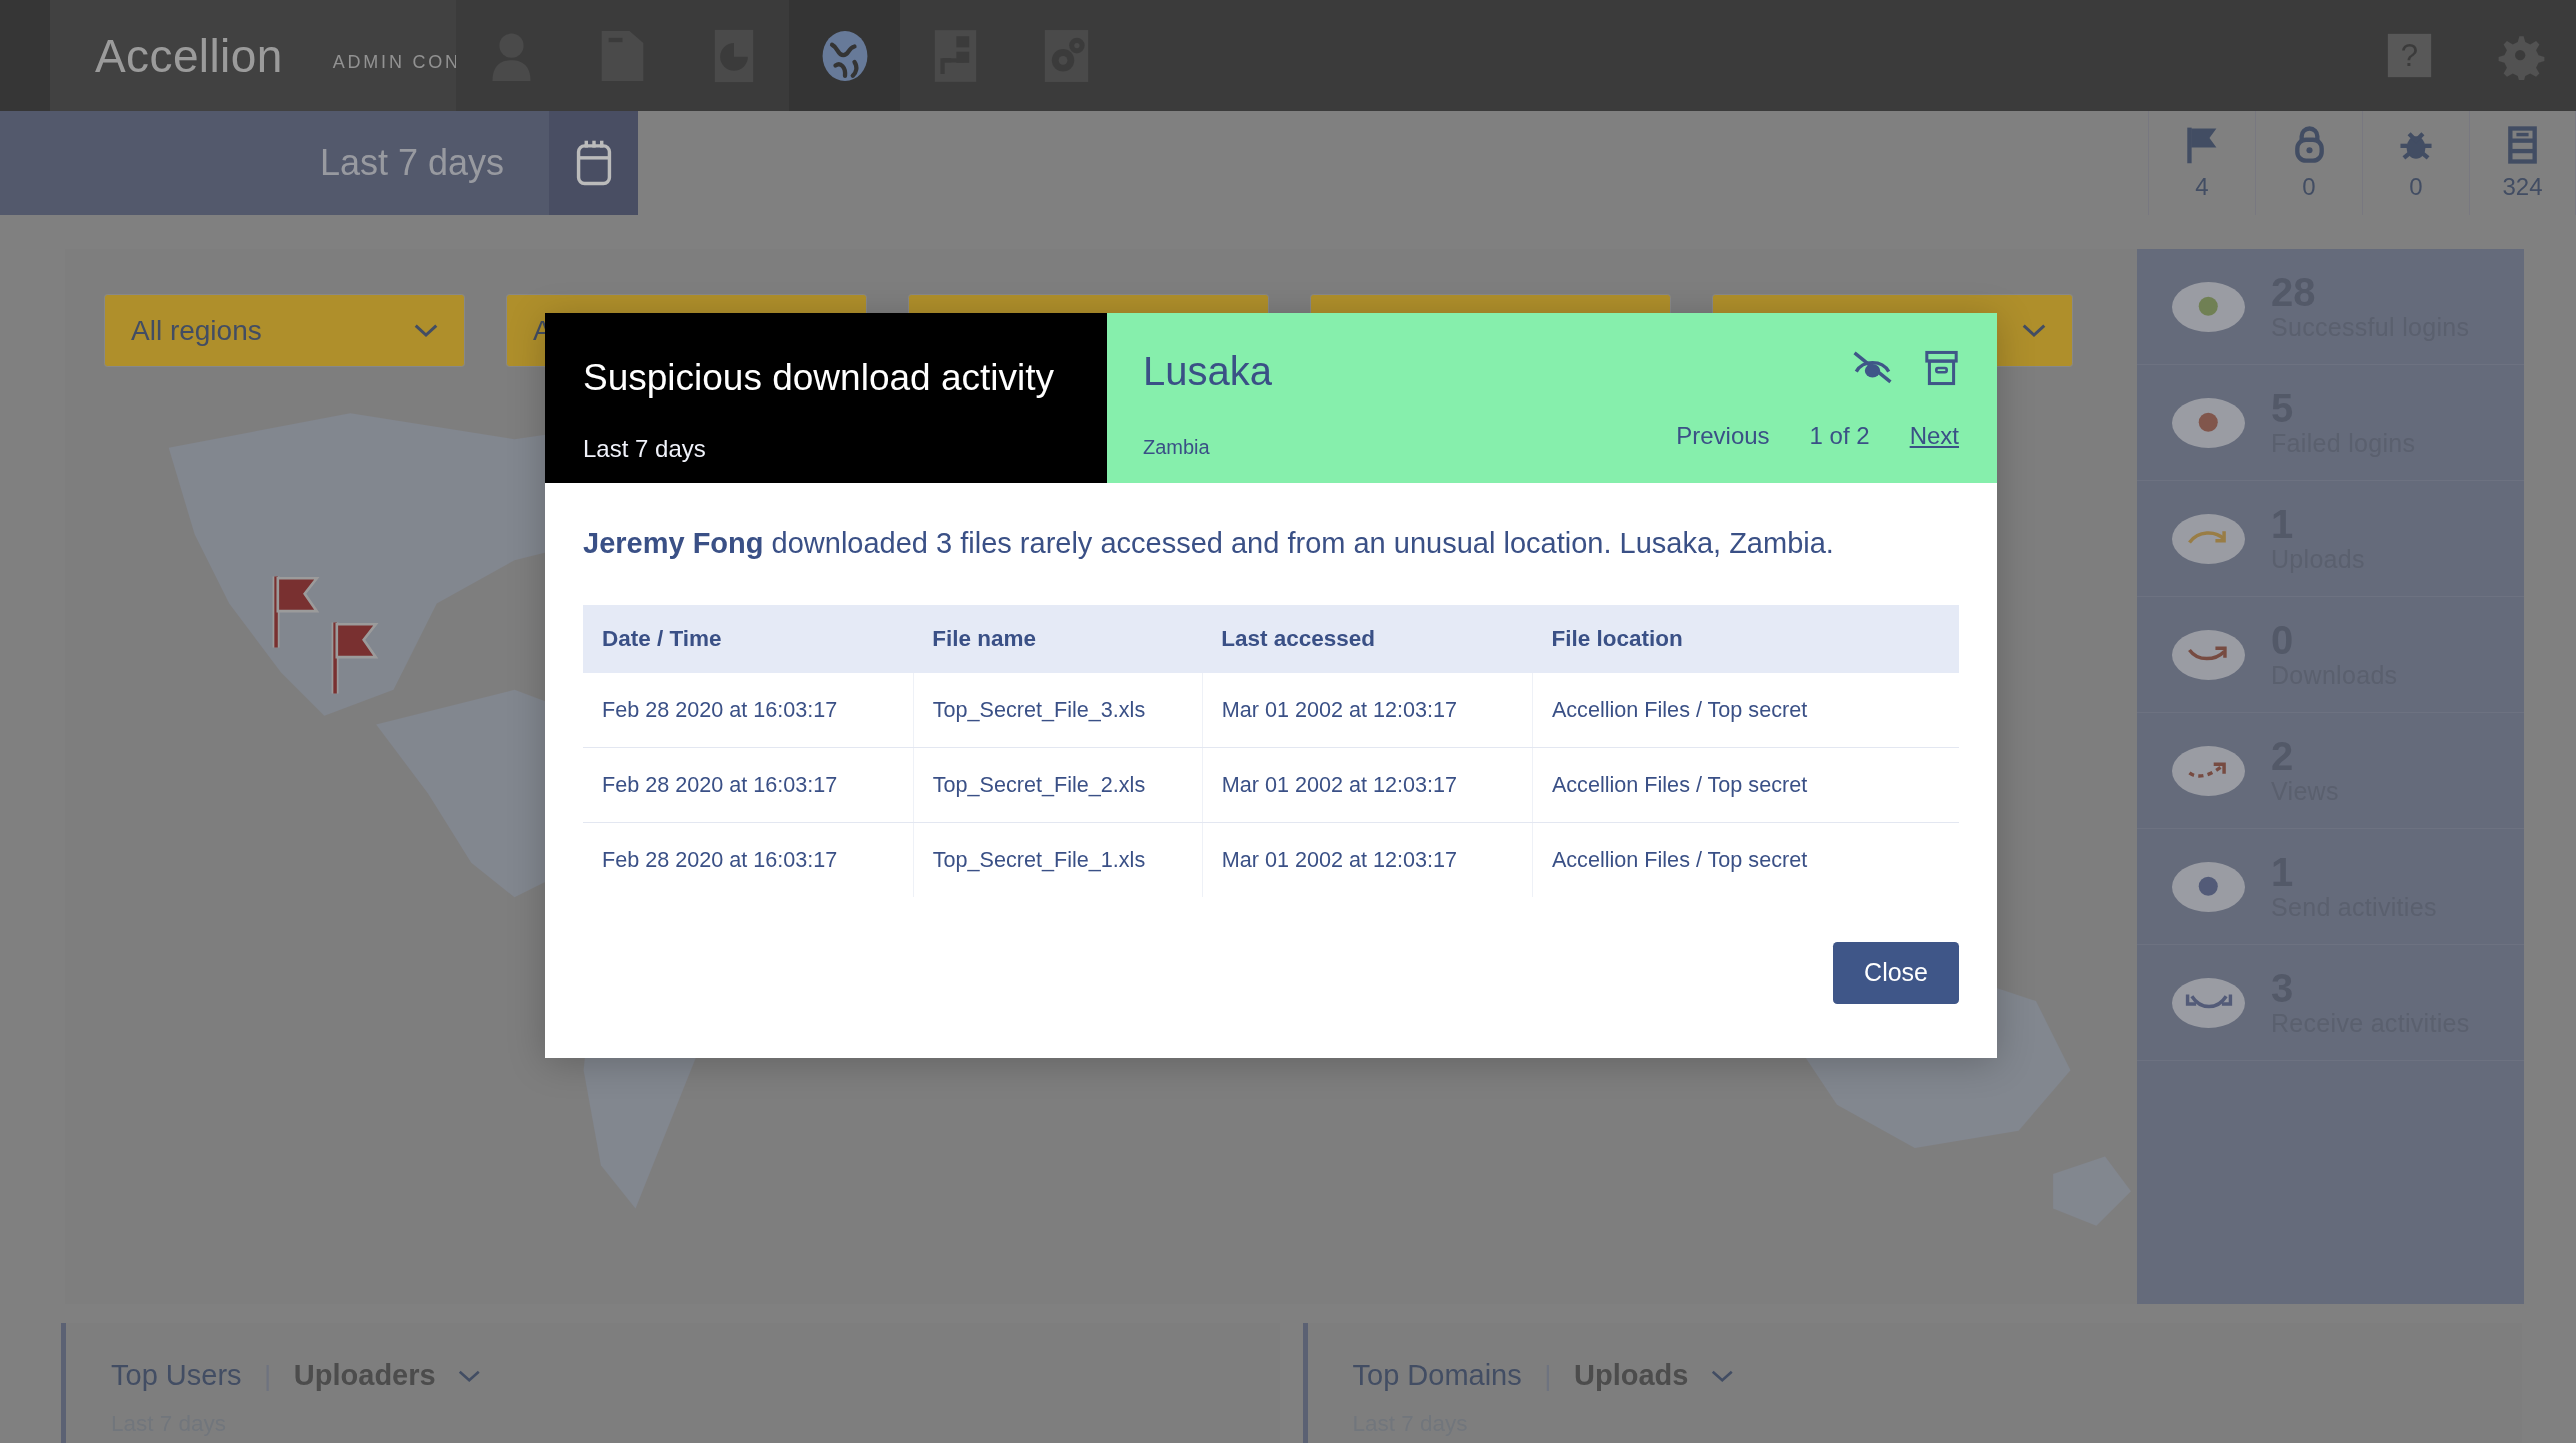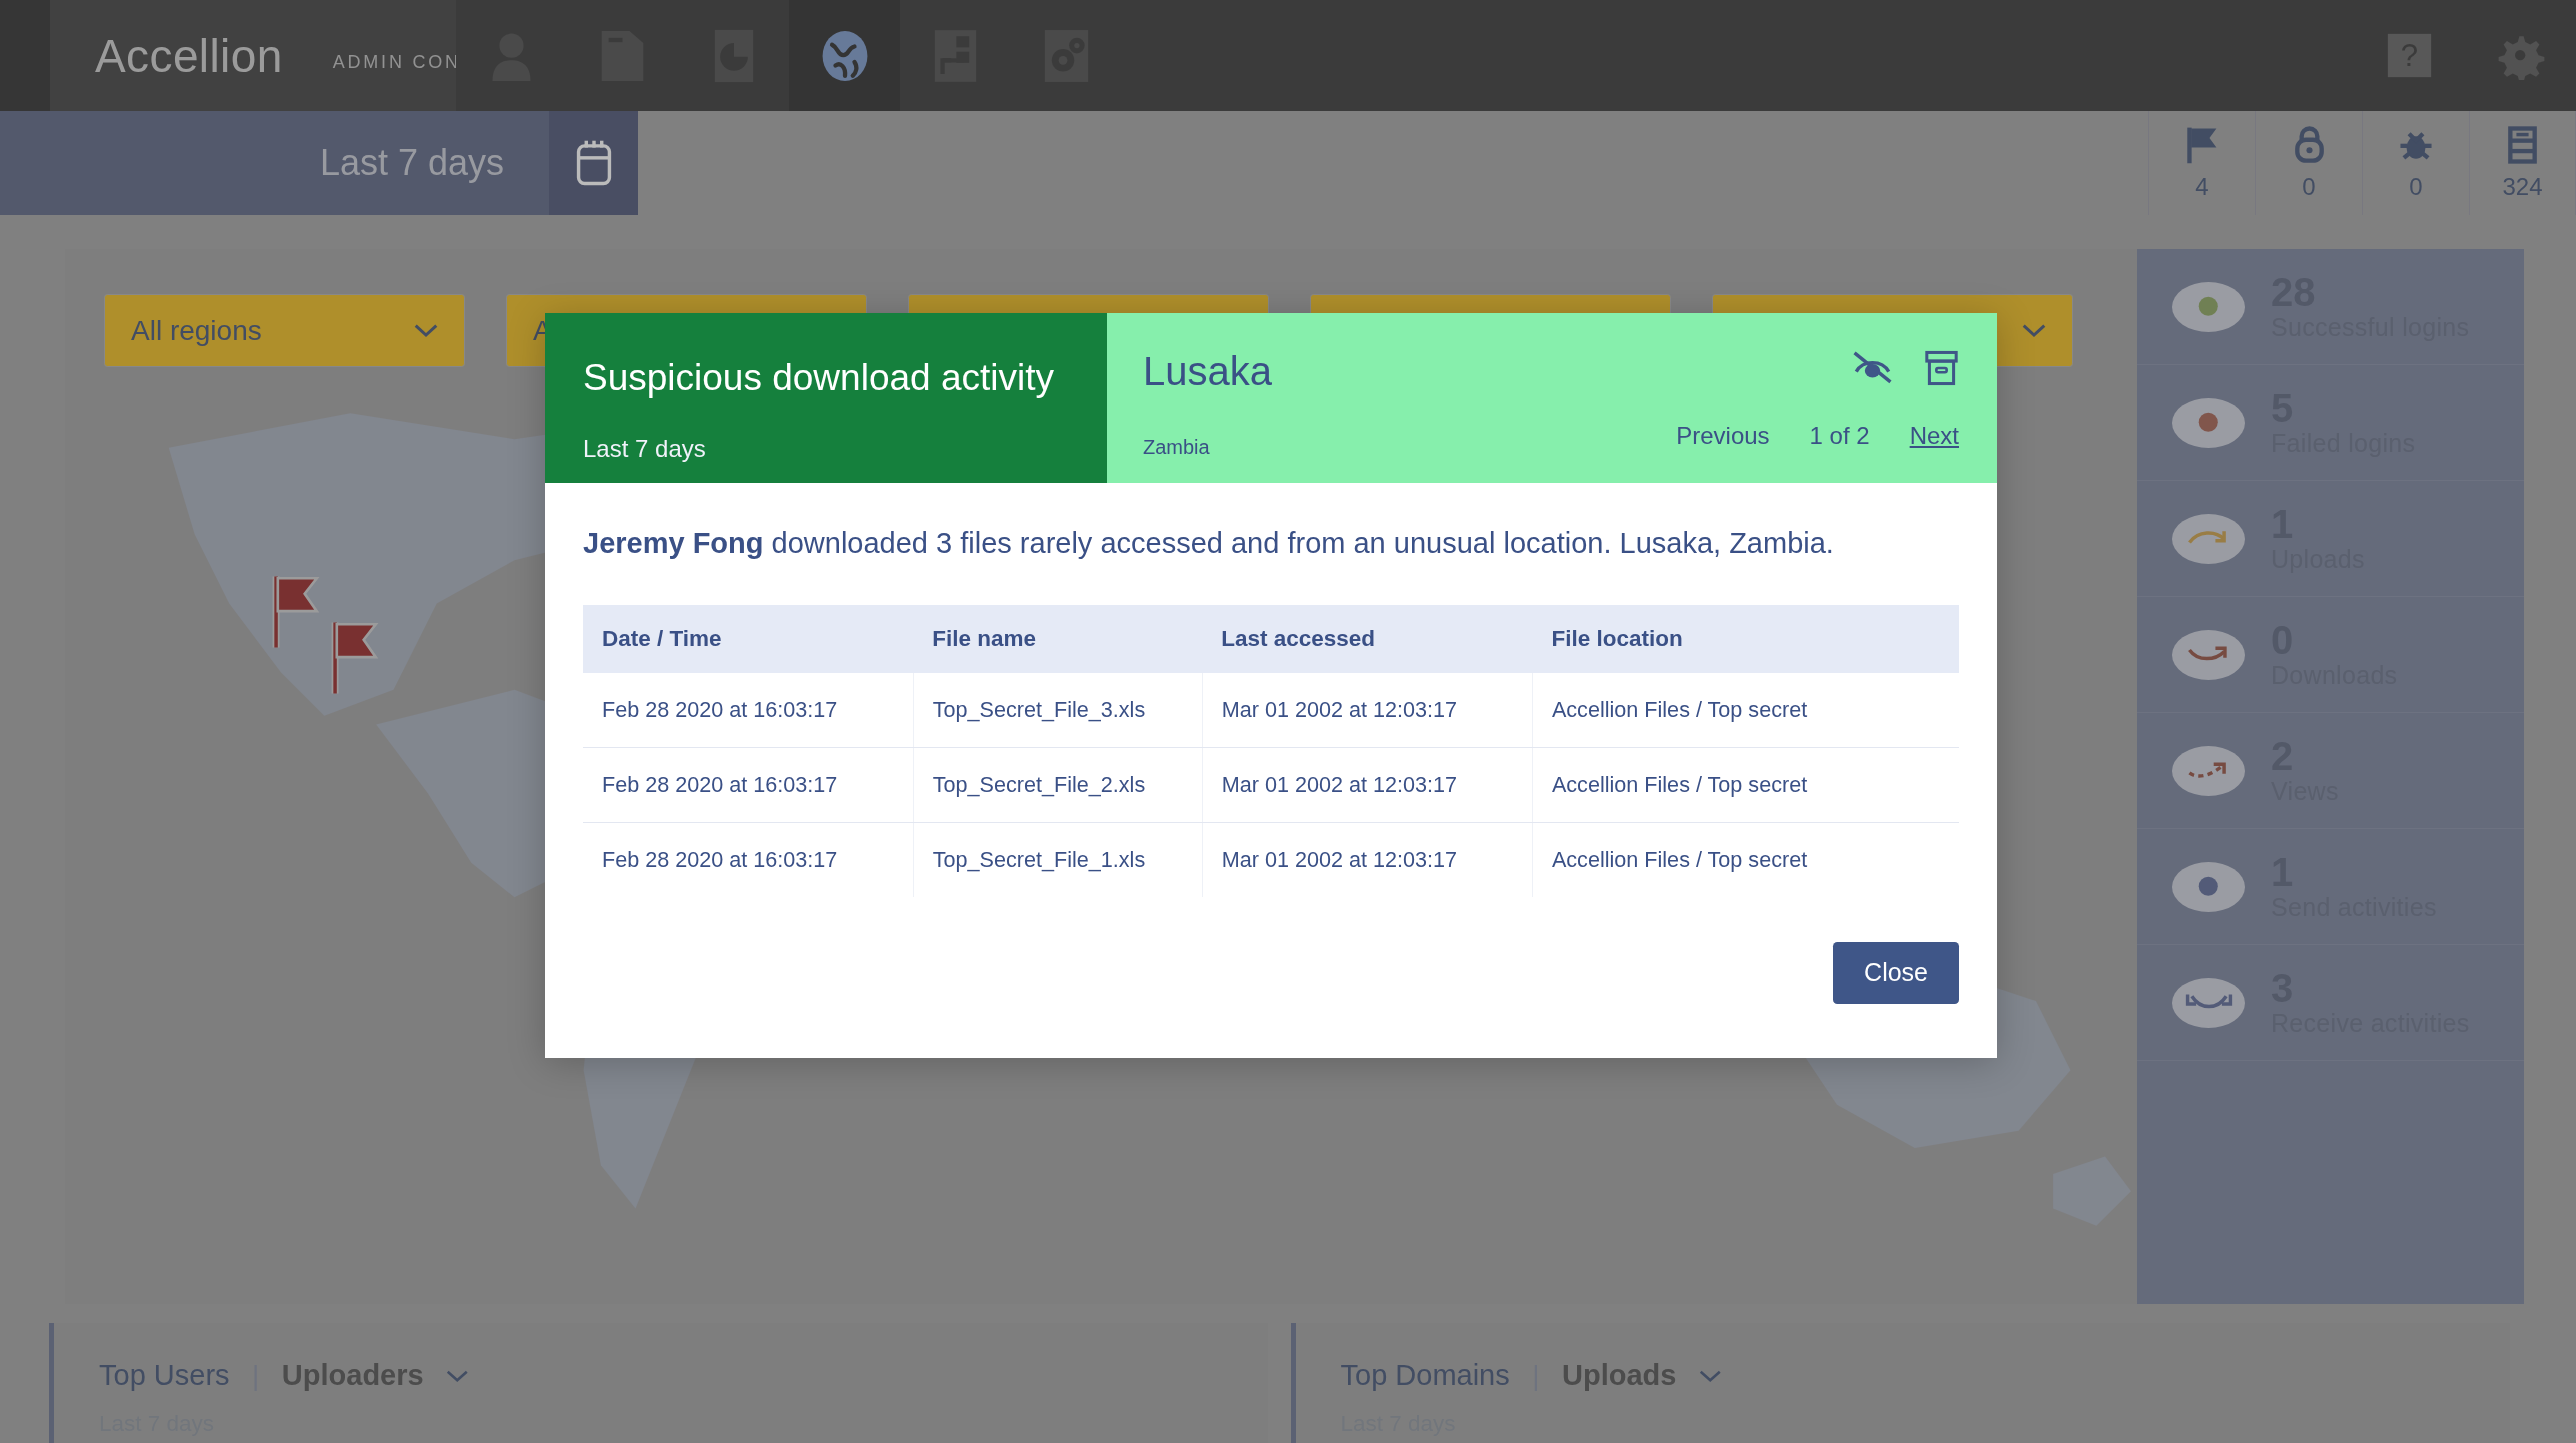--- a/index.html
+++ b/index.html
@@ -104,21 +104,21 @@
   .stat-icon {
     width: 73px; height: 50px; border-radius: 50%;
     background: #c6cad6; display: flex; align-items: center; justify-content: center;
     flex-shrink: 0;
   }
   .stat-txt { display: flex; flex-direction: column; }
   .stat-num { font-size: 40px; color: #4c5670; font-weight: 700; line-height: 1.05; }
   .stat-lab { font-size: 25px; color: #59627b; letter-spacing: 0.3px; }
 
   
-  .bottom { position: absolute; left: 49px; top: 1323px; display: flex; gap: 22.5px; }
+  .bottom { position: absolute; left: 61px; top: 1323px; display: flex; gap: 22.5px; }
   .bpanel {
     width: 1219px; height: 121px; background: #979797;
     border-left: 5.2px solid #5b6583; padding: 36px 0 0 45px;
   }
   .bpanel-head { display: flex; align-items: center; gap: 22.5px; }
   .bp-title { font-size: 29px; color: #2f4268; }
   .bp-div { color: #7b8398; font-size: 28px; }
   .bp-sel { font-size: 29px; color: #404040; font-weight: 700; }
   .bp-sub { font-size: 22.5px; color: #808893; margin-top: 19px; }
 
@@ -127,21 +127,21 @@
     position: absolute; left: 0; top: 0; width: 2576px; height: 1444px;
     background: rgba(92,92,92,0.42);
   }
   .modal {
     position: absolute; left: 545px; top: 313px;
     width: 1452px; height: 745px; background: #ffffff;
     box-shadow: 0 5.2px 35px rgba(0,0,0,0.22);
   }
   .modal-head { display: flex; height: 170px; }
   .mh-left {
-    width: 562px; background: #15803d; color: #ffffff;
+    width: 562px; background: #000000; color: #ffffff;
     padding: 45px 0 16px 38px;
   }
   .mh-title { font-size: 37px; font-weight: 400; line-height: 1.1; }
   .mh-sub { font-size: 24px; margin-top: 36px; color: #f0f2fa; }
   .mh-right {
     flex: 1; background: #86efac; position: relative;
     padding: 36px 0 0 36px;
   }
   .mh-city { font-size: 40px; color: #3a5086; font-weight: 400; }
   .mh-country { font-size: 20px; color: #3a5086; margin-top: 42px; }

